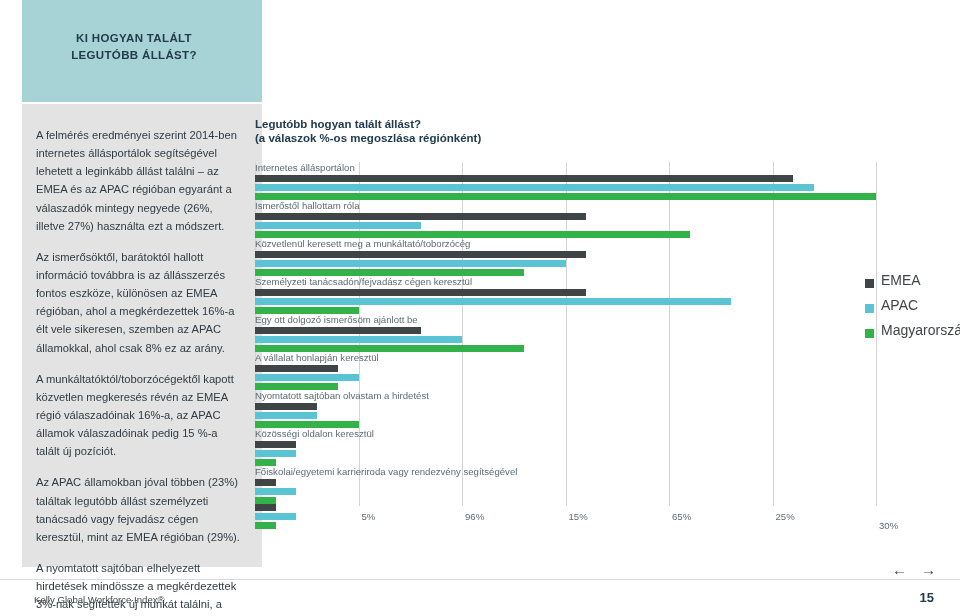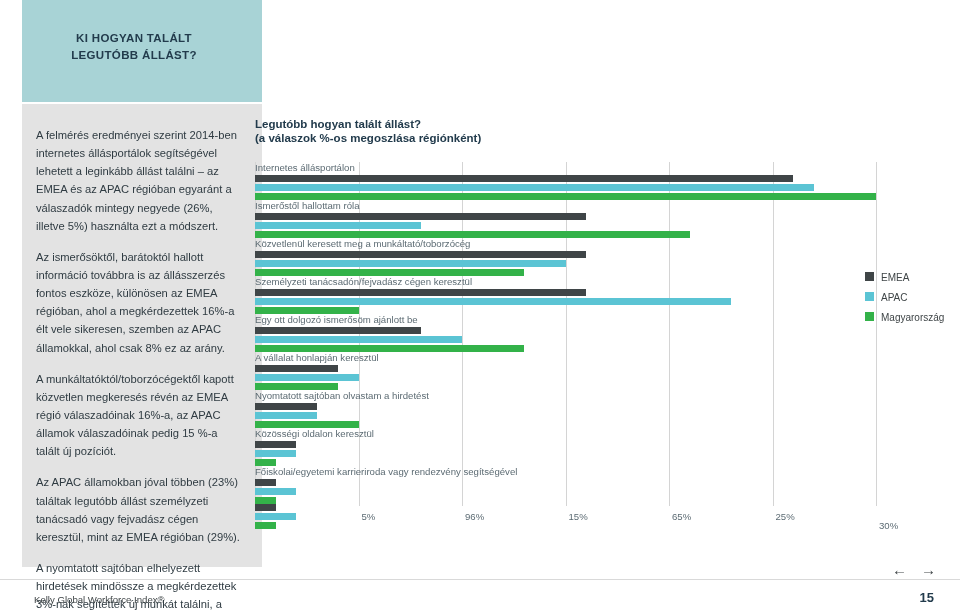--- a/index.html
+++ b/index.html
@@ -152,23 +152,23 @@
   
   #legend {
     position: absolute;
     left: 565px;
     top: 110px;
     width: 120px;
     z-index: 5;
   }
   .legend-item {
     display: flex;
-    align-items: flex-start;
+    align-items: flex-end;
     margin-bottom: 9px;
-    font-size: 10px;
+    font-size: 14px;
     color: #3f4547;
     padding-left: 45px;
   }
   .legend-swatch {
     width: 9px;
     height: 9px;
     margin-right: 7px;
     flex: 0 0 auto;
   }
 
@@ -210,21 +210,21 @@
 </style>
 </head>
 <body>
 
 <div id="header-band"></div>
 <div id="header-title">KI HOGYAN TALÁLT
 LEGUTÓBB ÁLLÁST?</div>
 
 <div id="left-col"></div>
 <div id="left-col-inner">
-  <p class="para">A felmérés eredményei szerint 2014-ben internetes álláspor­tálok segítségével lehetett a leginkább állást találni – az EMEA és az APAC régióban egyaránt a válaszadók mintegy negyede (26%, illetve 5%) használta ezt a módszert.</p>
+  <p class="para">A felmérés eredményei szerint 2014-ben internetes álláspor­tálok segítségével lehetett a leginkább állást találni – az EMEA és az APAC régióban egyaránt a válaszadók mintegy negyede (26%, illetve 27%) használta ezt a módszert.</p>
   <p class="para">Az ismerősöktől, barátoktól hallott információ továbbra is az állásszerzés fontos eszköze, különösen az EMEA régióban, ahol a megkérdezettek 16%-a élt vele sikeresen, szemben az APAC államokkal, ahol csak 8% ez az arány.</p>
   <p class="para">A munkáltatóktól/toborzócégektől kapott közvetlen megkeresés révén az EMEA régió válaszadóinak 16%-a, az APAC államok válaszadóinak pedig 15 %-a talált új pozíciót.</p>
   <p class="para">Az APAC államokban jóval többen (23%) találtak legutóbb állást személyzeti tanácsadó vagy fejvadász cégen keresztül, mint az EMEA régióban (29%).</p>
   <p class="para">A nyomtatott sajtóban elhelyezett hirdetések mindössze a megkérdezettek 3%-nak segítettek új munkát találni, a közösségi oldalak pedig csupán 2%-nak.</p>
 </div>
 
 <div id="chart-area">
   <div id="chart-title">Legutóbb hogyan talált állást?</div>
   <div id="chart-subtitle">(a válaszok %-os megoszlása régiónként)</div>
 

